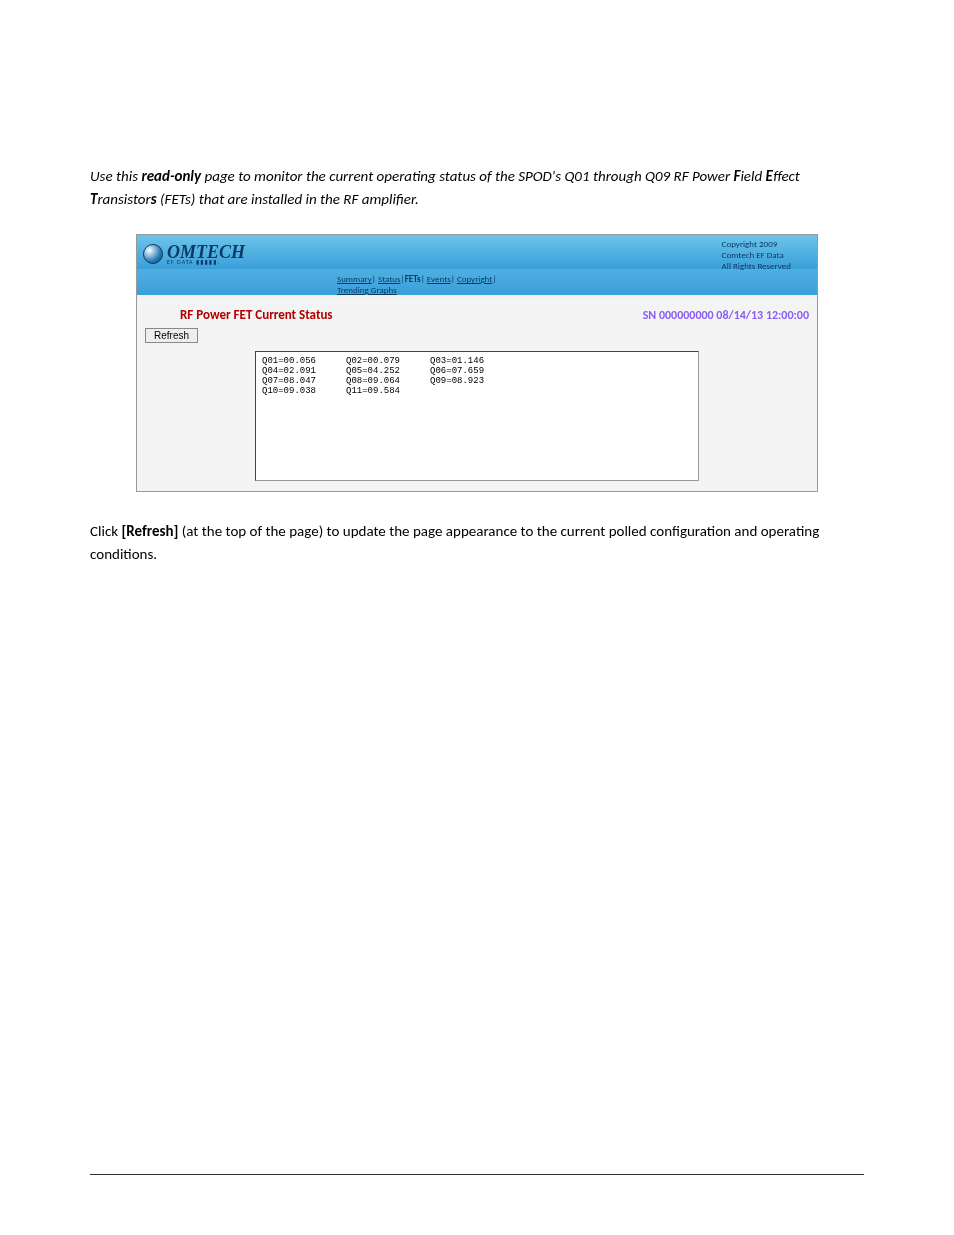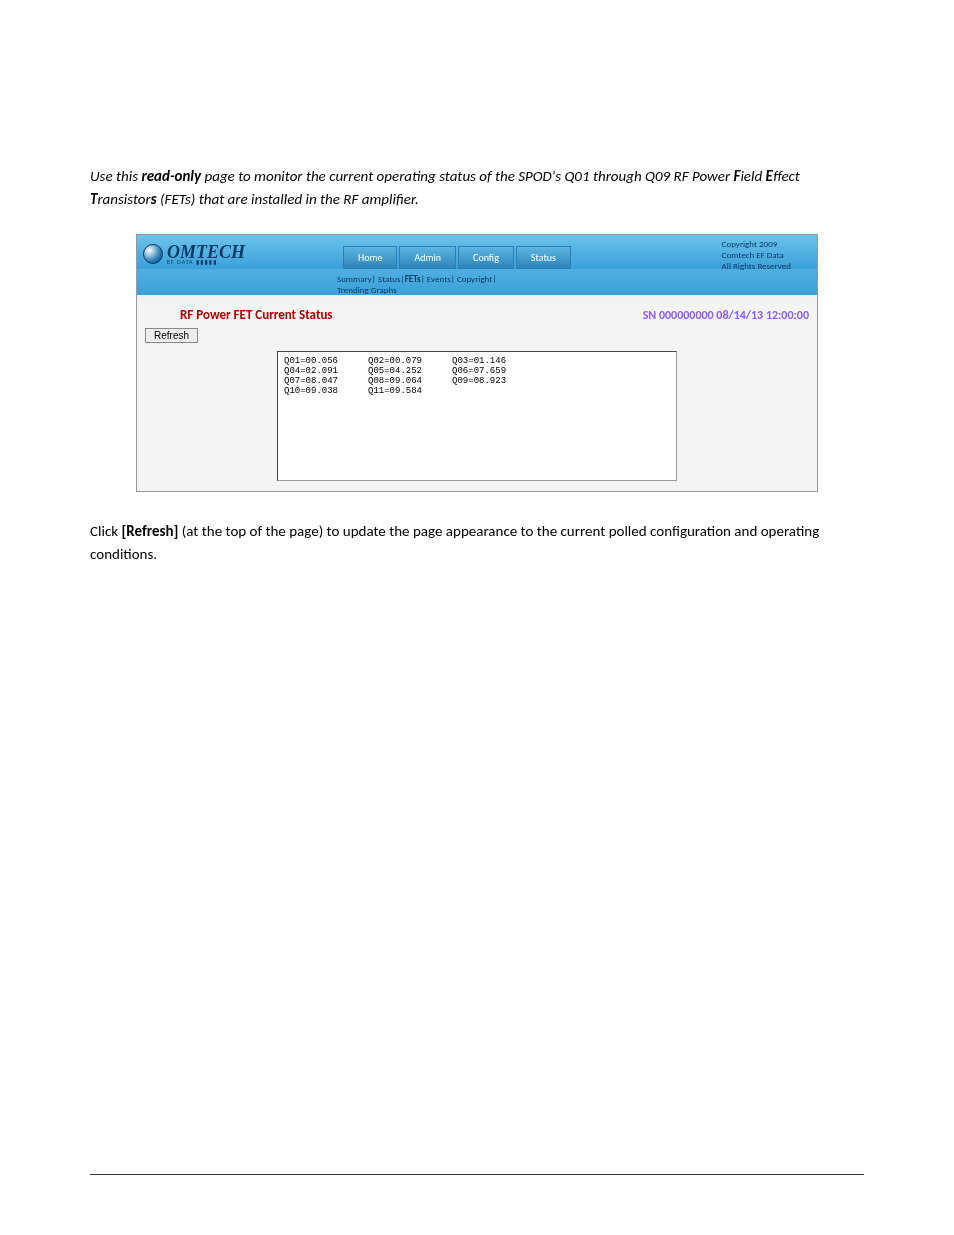--- a/index.html
+++ b/index.html
@@ -70,21 +70,21 @@
     padding:4px 14px;
     border:1px solid #2b7fb7;
     background: linear-gradient(#5db6e0,#2b85bb);
     cursor:pointer;
   }
   .sub-nav {
     font-size:9px;
     color:#0a3a66;
     margin: 4px 0 6px 200px;
   }
-  .sub-nav a { color:#0a3a66; cursor:pointer;}
+  .sub-nav a { color:#0a3a66; text-decoration:underline; cursor:pointer;}
   .sub-nav .active { font-weight:bold; text-decoration:none;}
   .copyright {
     position:absolute;
     right:26px;
     top:4px;
     font-size:9px;
     color:#0a3a66;
     text-align:left;
     line-height:1.2;
   }
@@ -115,21 +115,21 @@
     border:1px solid #888;
     background:#eee;
     cursor:pointer;
     margin-bottom:8px;
   }
   .data-box-wrap {
     display:flex;
     justify-content:center;
   }
   .data-box {
-    width: 400px;
+    width: 444px;
     height: 130px;
     background:#fff;
     border:1px inset #999;
     font-family:"Courier New", monospace;
     font-size:9px;
     padding:4px 6px;
     position:relative;
     overflow-y:scroll;
     box-sizing:border-box;
   }
@@ -165,28 +165,20 @@
         <div>All Rights Reserved</div>
       </div>
       <div class="header-row">
         <div class="logo-box">
           <div class="logo-globe"></div>
           <div class="logo-text-wrap">
             <span class="logo-text-main">OMTECH</span>
             <span class="logo-sub">EF DATA ▮▮▮▮▮.</span>
           </div>
         </div>
-        <div class="nav-area">
-          <div class="nav-buttons">
-            <div class="nav-btn">Home</div>
-            <div class="nav-btn">Admin</div>
-            <div class="nav-btn">Config</div>
-            <div class="nav-btn">Status</div>
-          </div>
-        </div>
       </div>
       <div class="sub-nav">
         <a>Summary</a>| <a>Status</a>|<span class="active">FETs</span>| <a>Events</a>| <a>Copyright</a>|
         <br><a>Trending Graphs</a>
       </div>
     </div>
 
     <div class="content-pane">
       <div class="title-row">
         <span class="page-title">RF Power FET Current Status</span>

